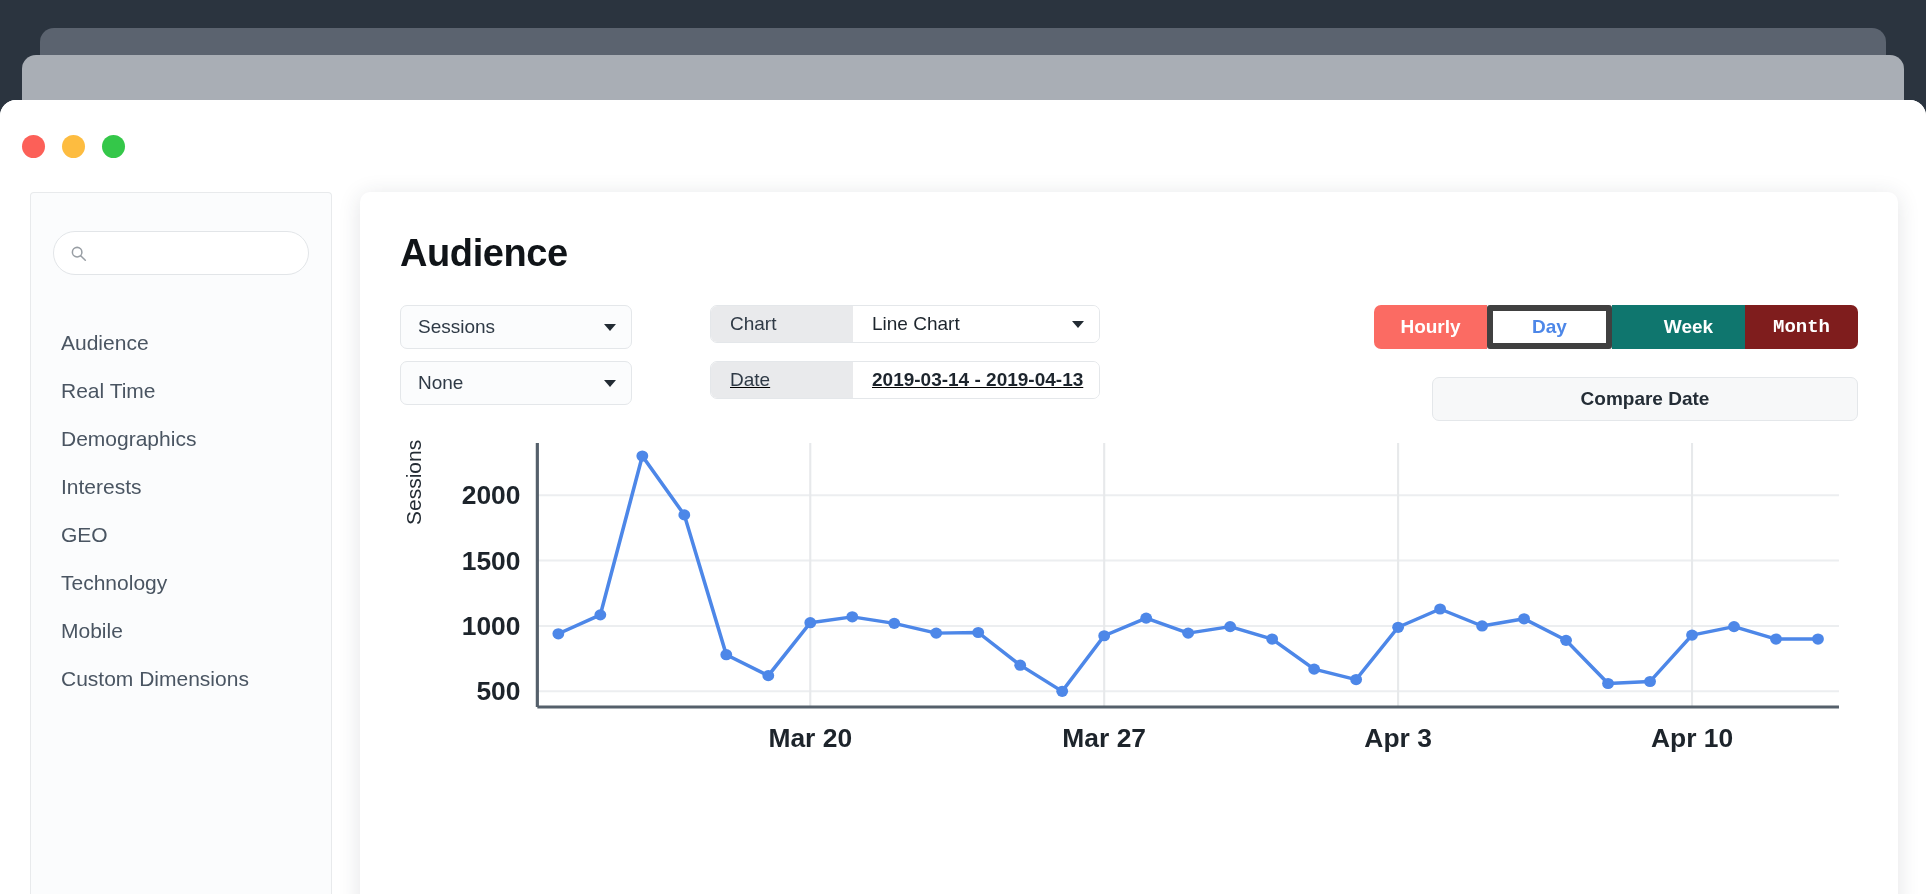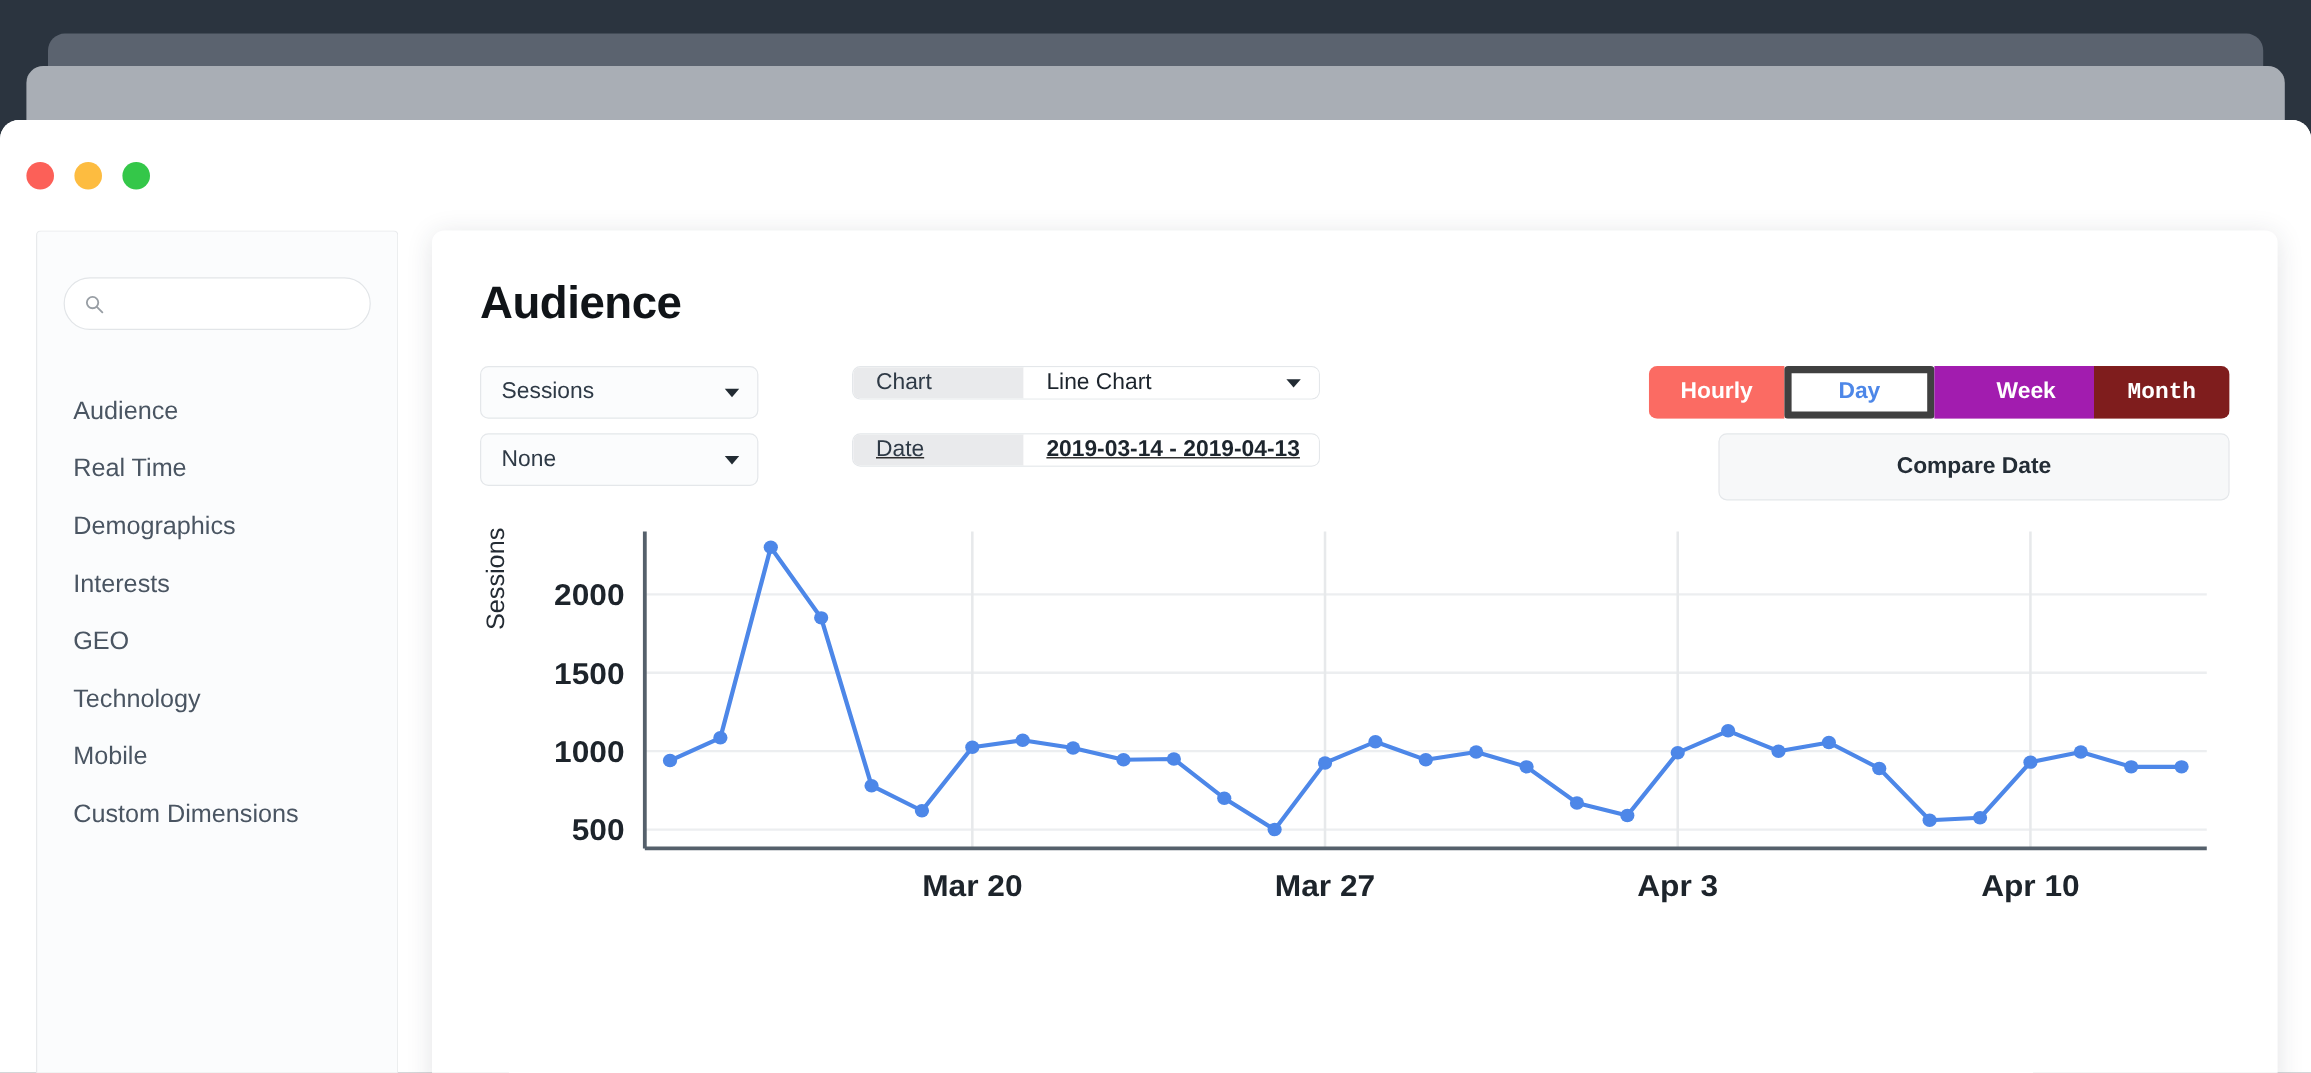--- a/index.html
+++ b/index.html
@@ -131,21 +131,21 @@
     cursor: pointer;
   }
   .caret {
     width: 0; height: 0;
     border-left: 6px solid transparent;
     border-right: 6px solid transparent;
     border-top: 7px solid #222b33;
   }
   .field-group {
     grid-column: 3;
-    height: 28px;
+    height: 38px;
     display: flex;
     border-radius: 7px;
     overflow: hidden;
     border: 1px solid #e4e7ea;
   }
   .field-label {
     width: 142px;
     flex: 0 0 142px;
     background: #e9eaec;
     display: flex;
@@ -186,31 +186,32 @@
     cursor: pointer;
   }
   .seg.selected {
     background: #ffffff !important;
     color: #4d87e8 !important;
     border: 6px solid #404040;
     border-radius: 3px;
   }
   .compare-btn {
     width: 426px;
-    height: 56px;
+    height: 44px;
     background: #f7f8f9;
     border: 1px solid #e4e7ea;
     border-radius: 7px;
     display: flex;
     align-items: center;
     justify-content: center;
     font-size: 19px;
     font-weight: bold;
     color: #242d36;
     cursor: pointer;
+    margin-top: 16px;
   }
 
   
   .chart-area { position: relative; height: 330px; }
   .chart-svg { display: block; width: 100%; height: 330px; }
   .y-axis-title {
     position: absolute;
     left: 2px; top: 96px;
     transform: rotate(-90deg);
     transform-origin: left top;
@@ -279,21 +280,21 @@
 
         <div class="field-group" style="grid-row:2;text-decoration:underline;">
           <div class="field-label">Date</div>
           <div class="field-value">2019-03-14 - 2019-04-13</div>
         </div>
 
         <div class="right-col" style="grid-row:1;">
           <div class="segmented">
             <div class="seg" style="background:#fb6b63;">Hourly</div>
             <div class="seg selected">Day</div>
-            <div class="seg" style="background:#a21caf;padding-left:20px;">Week</div>
+            <div class="seg" style="background:#0f766e;padding-left:20px;">Week</div>
             <div class="seg" style="background:#7f1d1d;font-family:Liberation Mono, monospace;">Month</div>
           </div>
         </div>
 
         <div class="right-col" style="grid-row:2;">
           <div class="compare-btn">Compare Date</div>
         </div>
 
       </div>
 

